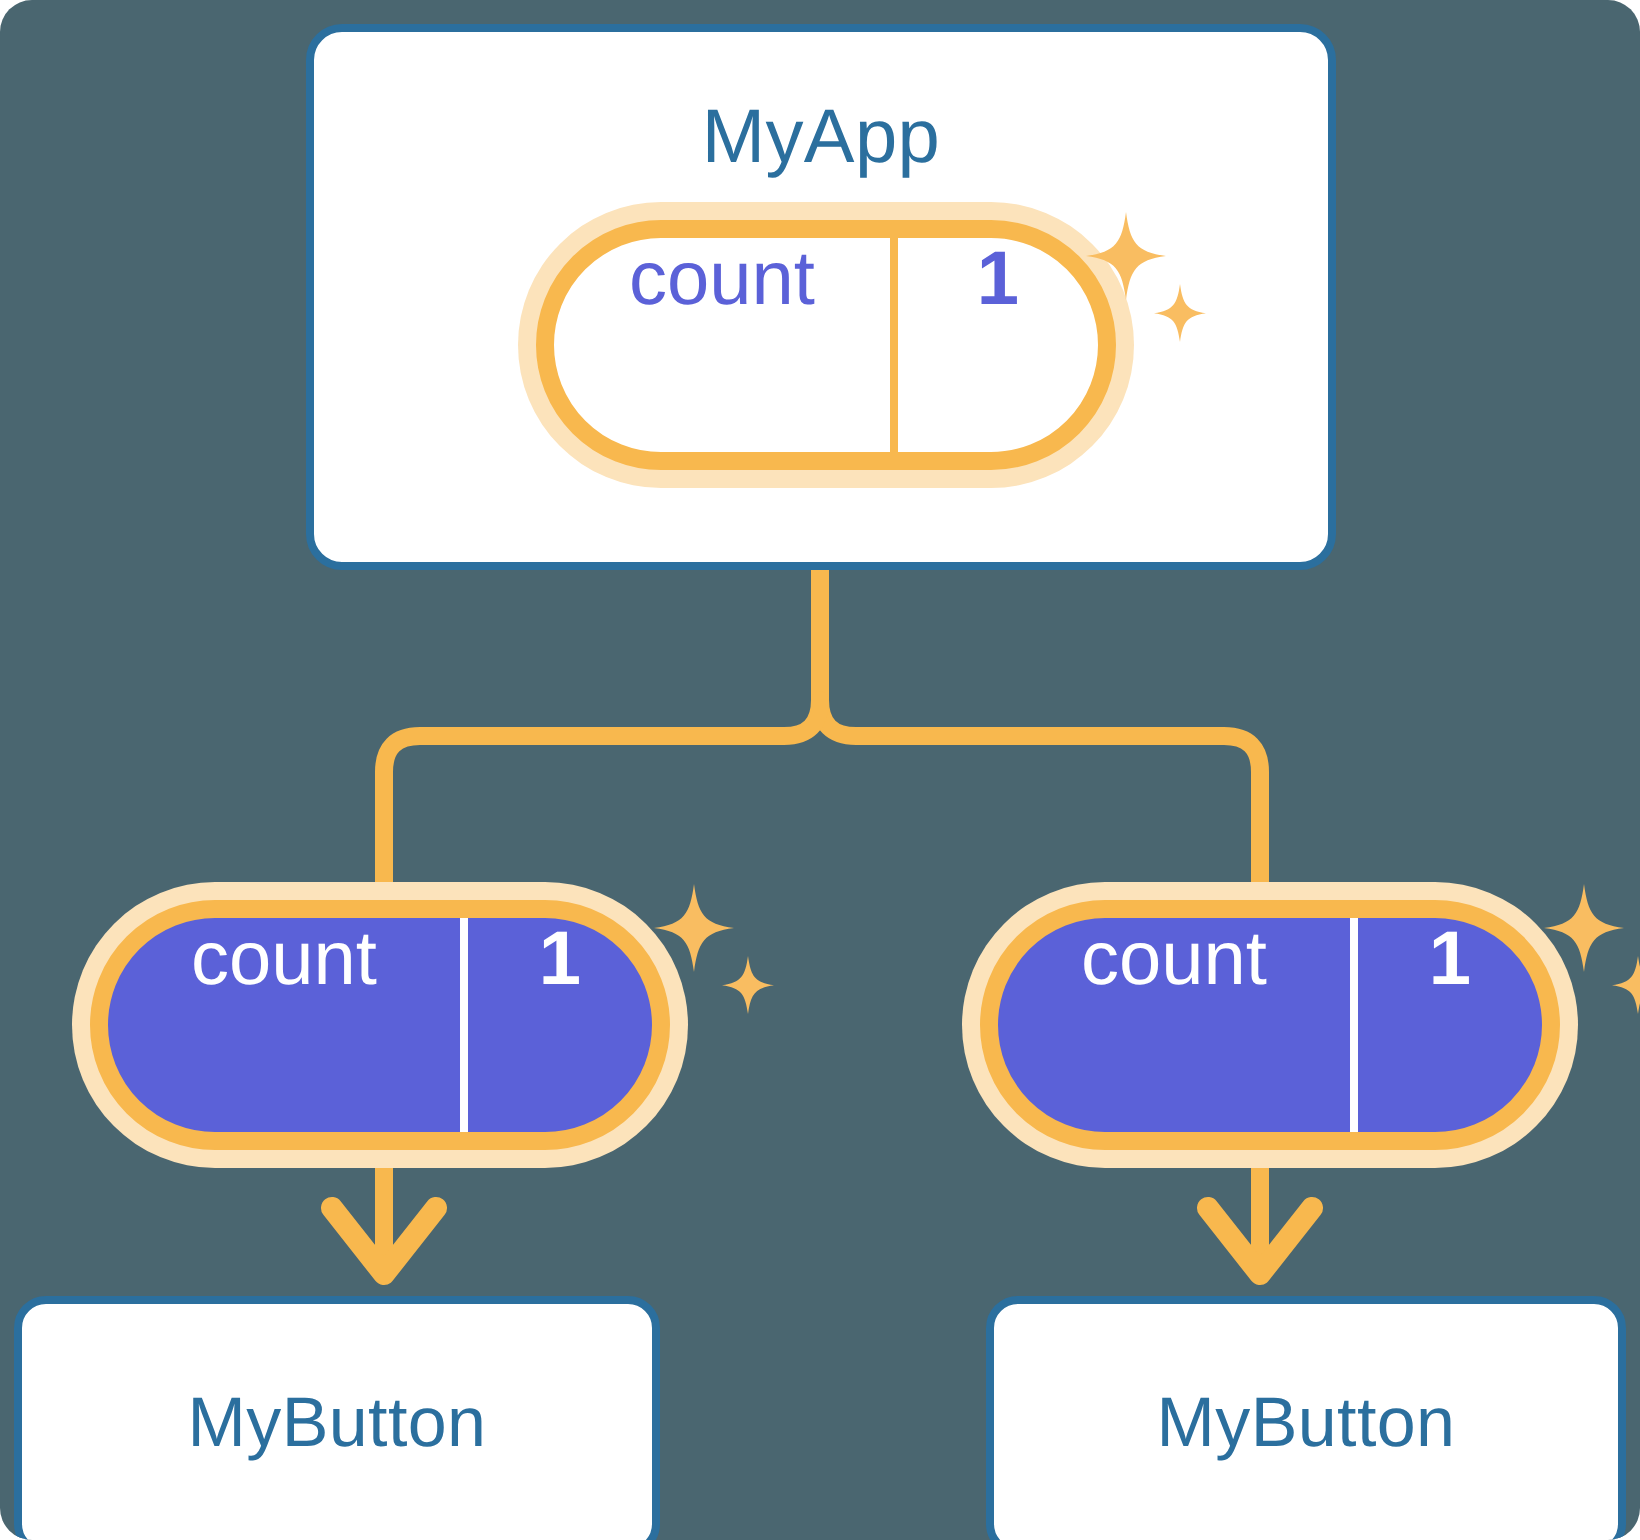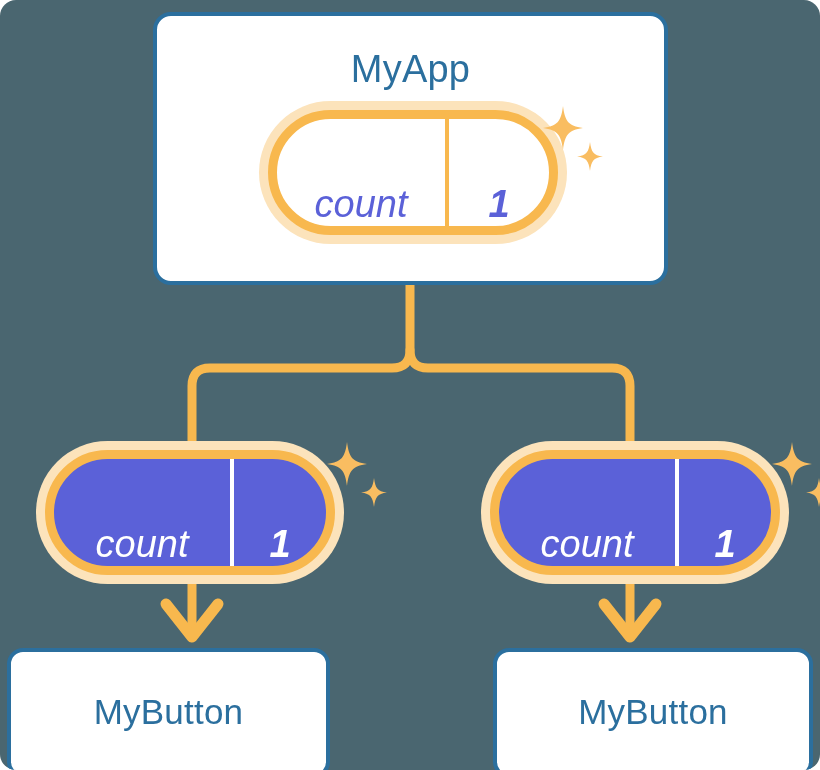--- a/index.html
+++ b/index.html
@@ -71,24 +71,23 @@
     box-sizing: border-box;
     display: flex;
     align-items: stretch;
     border-radius: 999px;
     border: 9px solid #f8b84e;
     
     box-shadow: 0 0 0 9px #fce3bb;
   }
   .pill-cell {
     display: flex;
-    align-items: flex-end;
+    align-items: flex-start;
     justify-content: center;
     box-sizing: border-box;
-    font-style: italic;
   }
   .pill-key { flex: 0 0 auto; }
   .pill-val { flex: 0 0 auto; }
 
   
   #app-pill-wrap { left: 268px; top: 110px; }
   #app-pill {
     width: 290px;
     height: 125px;
     background: #ffffff;

